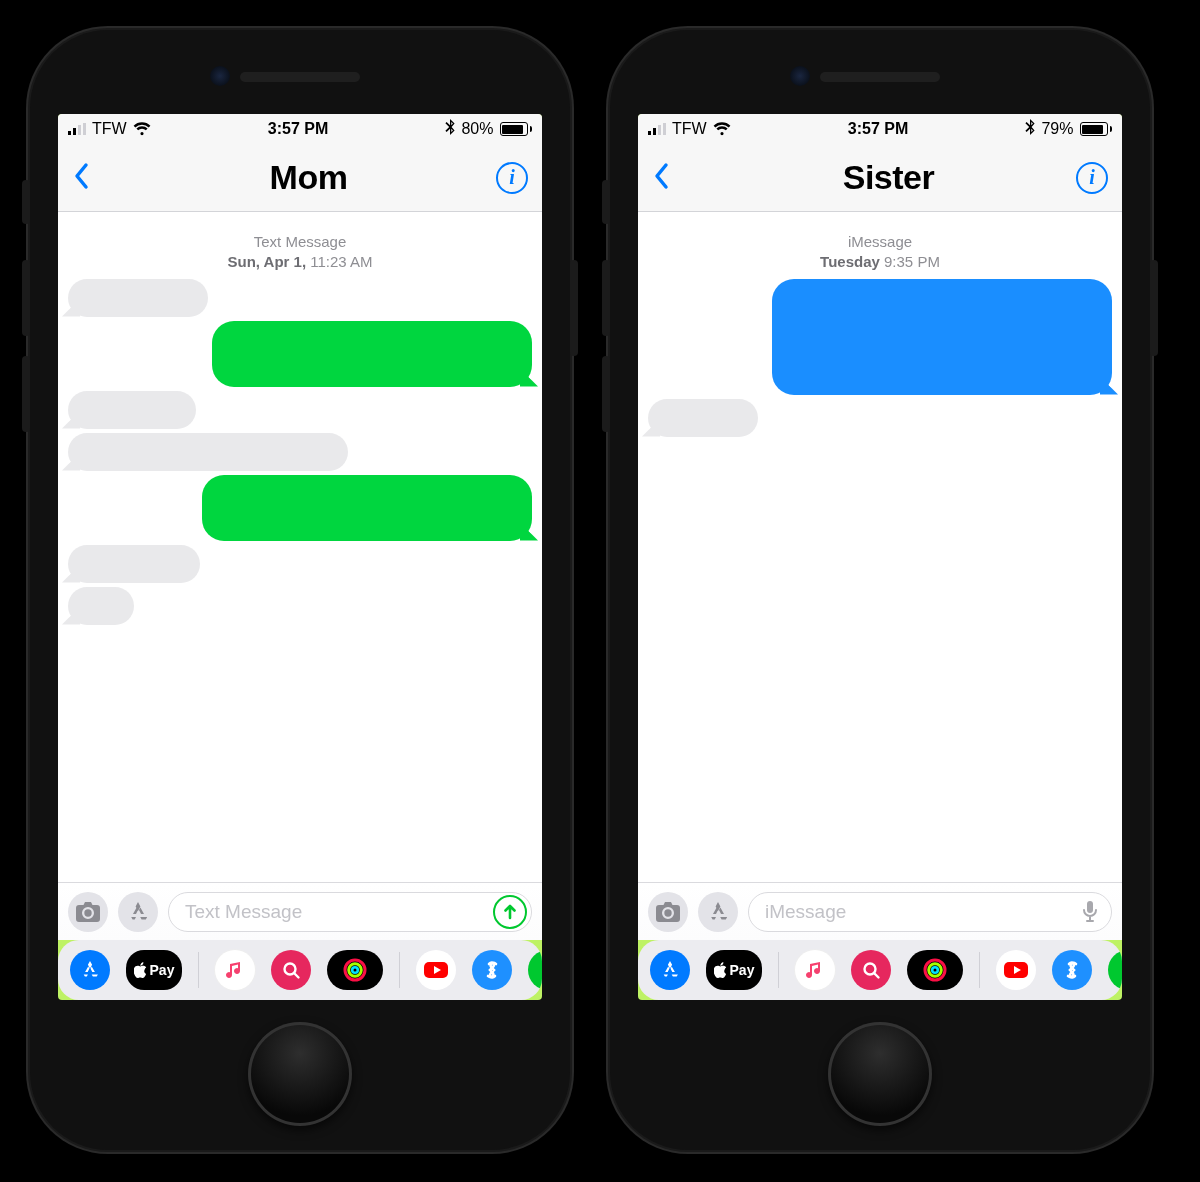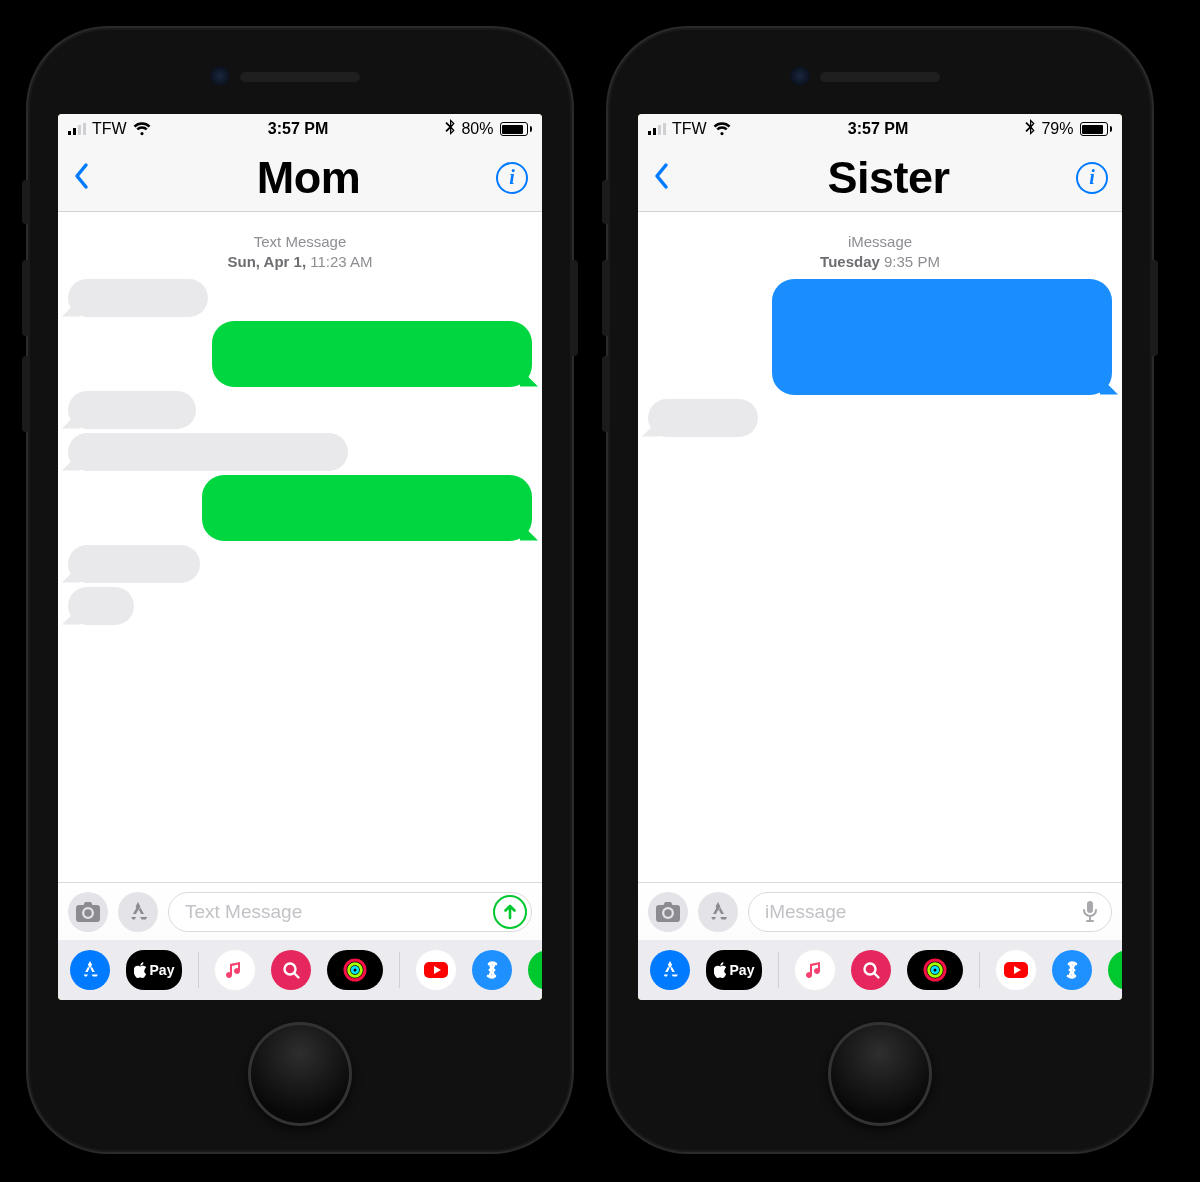--- a/index.html
+++ b/index.html
@@ -77,21 +77,21 @@
   .navhdr {
     height: 68px;
     background: #f7f7f7;
     border-bottom: 1px solid #d3d4d8;
     display: flex;
     align-items: center;
     justify-content: space-between;
     padding: 0 14px;
   }
   .back-chevron { color: #007aff; }
-  .title { font-size: 45px; font-weight: 800; color: #000; letter-spacing: -0.5px; margin-left: 29px; }
+  .title { font-size: 34px; font-weight: 800; color: #000; letter-spacing: -0.5px; margin-left: 29px; }
   .info-btn { width: 32px; height: 32px; border: 2px solid #007aff; border-radius: 50%; color: #007aff; display:flex; align-items:center; justify-content:center; font-family: Georgia, 'Times New Roman', serif; font-style: italic; font-weight: 600; font-size: 20px; }
 
   
   .conv { flex: 1 1 auto; background: #fff; padding: 14px 10px 0 10px; overflow: hidden; }
   .stamp { text-align: center; font-size: 15px; color: #8e8e93; margin: 6px 0 6px; line-height: 1.35; }
   .stamp .bold { color: #6d6d72; font-weight: 600; text-align: right; }
 
   .bubble-row { display:flex; margin: 4px 0; }
   .bubble-row.in  { justify-content: flex-start; }
   .bubble-row.out { justify-content: flex-end; }
@@ -140,20 +140,21 @@
   .send-btn { width:34px; height:34px; border-radius:17px; background:#fff; display:flex;align-items:center;justify-content:center;}
   .send-green{ color:#00c82f; border:2.5px solid #00c82f; }
   .mic-btn  { color:#a8a8ad; }
 
   
   .appdrawer {
     height: 60px;
     background: #ececf0;
     display:flex; align-items:center; gap:16px; padding: 0 12px;
     overflow:hidden;
+    border-radius:21px;
   }
   .app-ico { width:40px; height:40px; border-radius:20px; display:flex; align-items:center; justify-content:center; color:#fff; font-size:12px; font-weight:700; flex:0 0 auto;}
   .app-store { background:#007aff; }
   .app-pay   { background:#000; color:#fff; width:56px; border-radius:18px; font-size:14px;}
   .app-music { background:#fff; box-shadow:0 0 0 1px #eee;}
   .app-search{ background:#e6275e; }
   .app-fit   { background:#000; width:56px; border-radius:22px;}
   .app-yt    { background:#fff;}
   .app-shazam{ background:#1e90ff; }
   .app-extra { background:#00c82f; }

